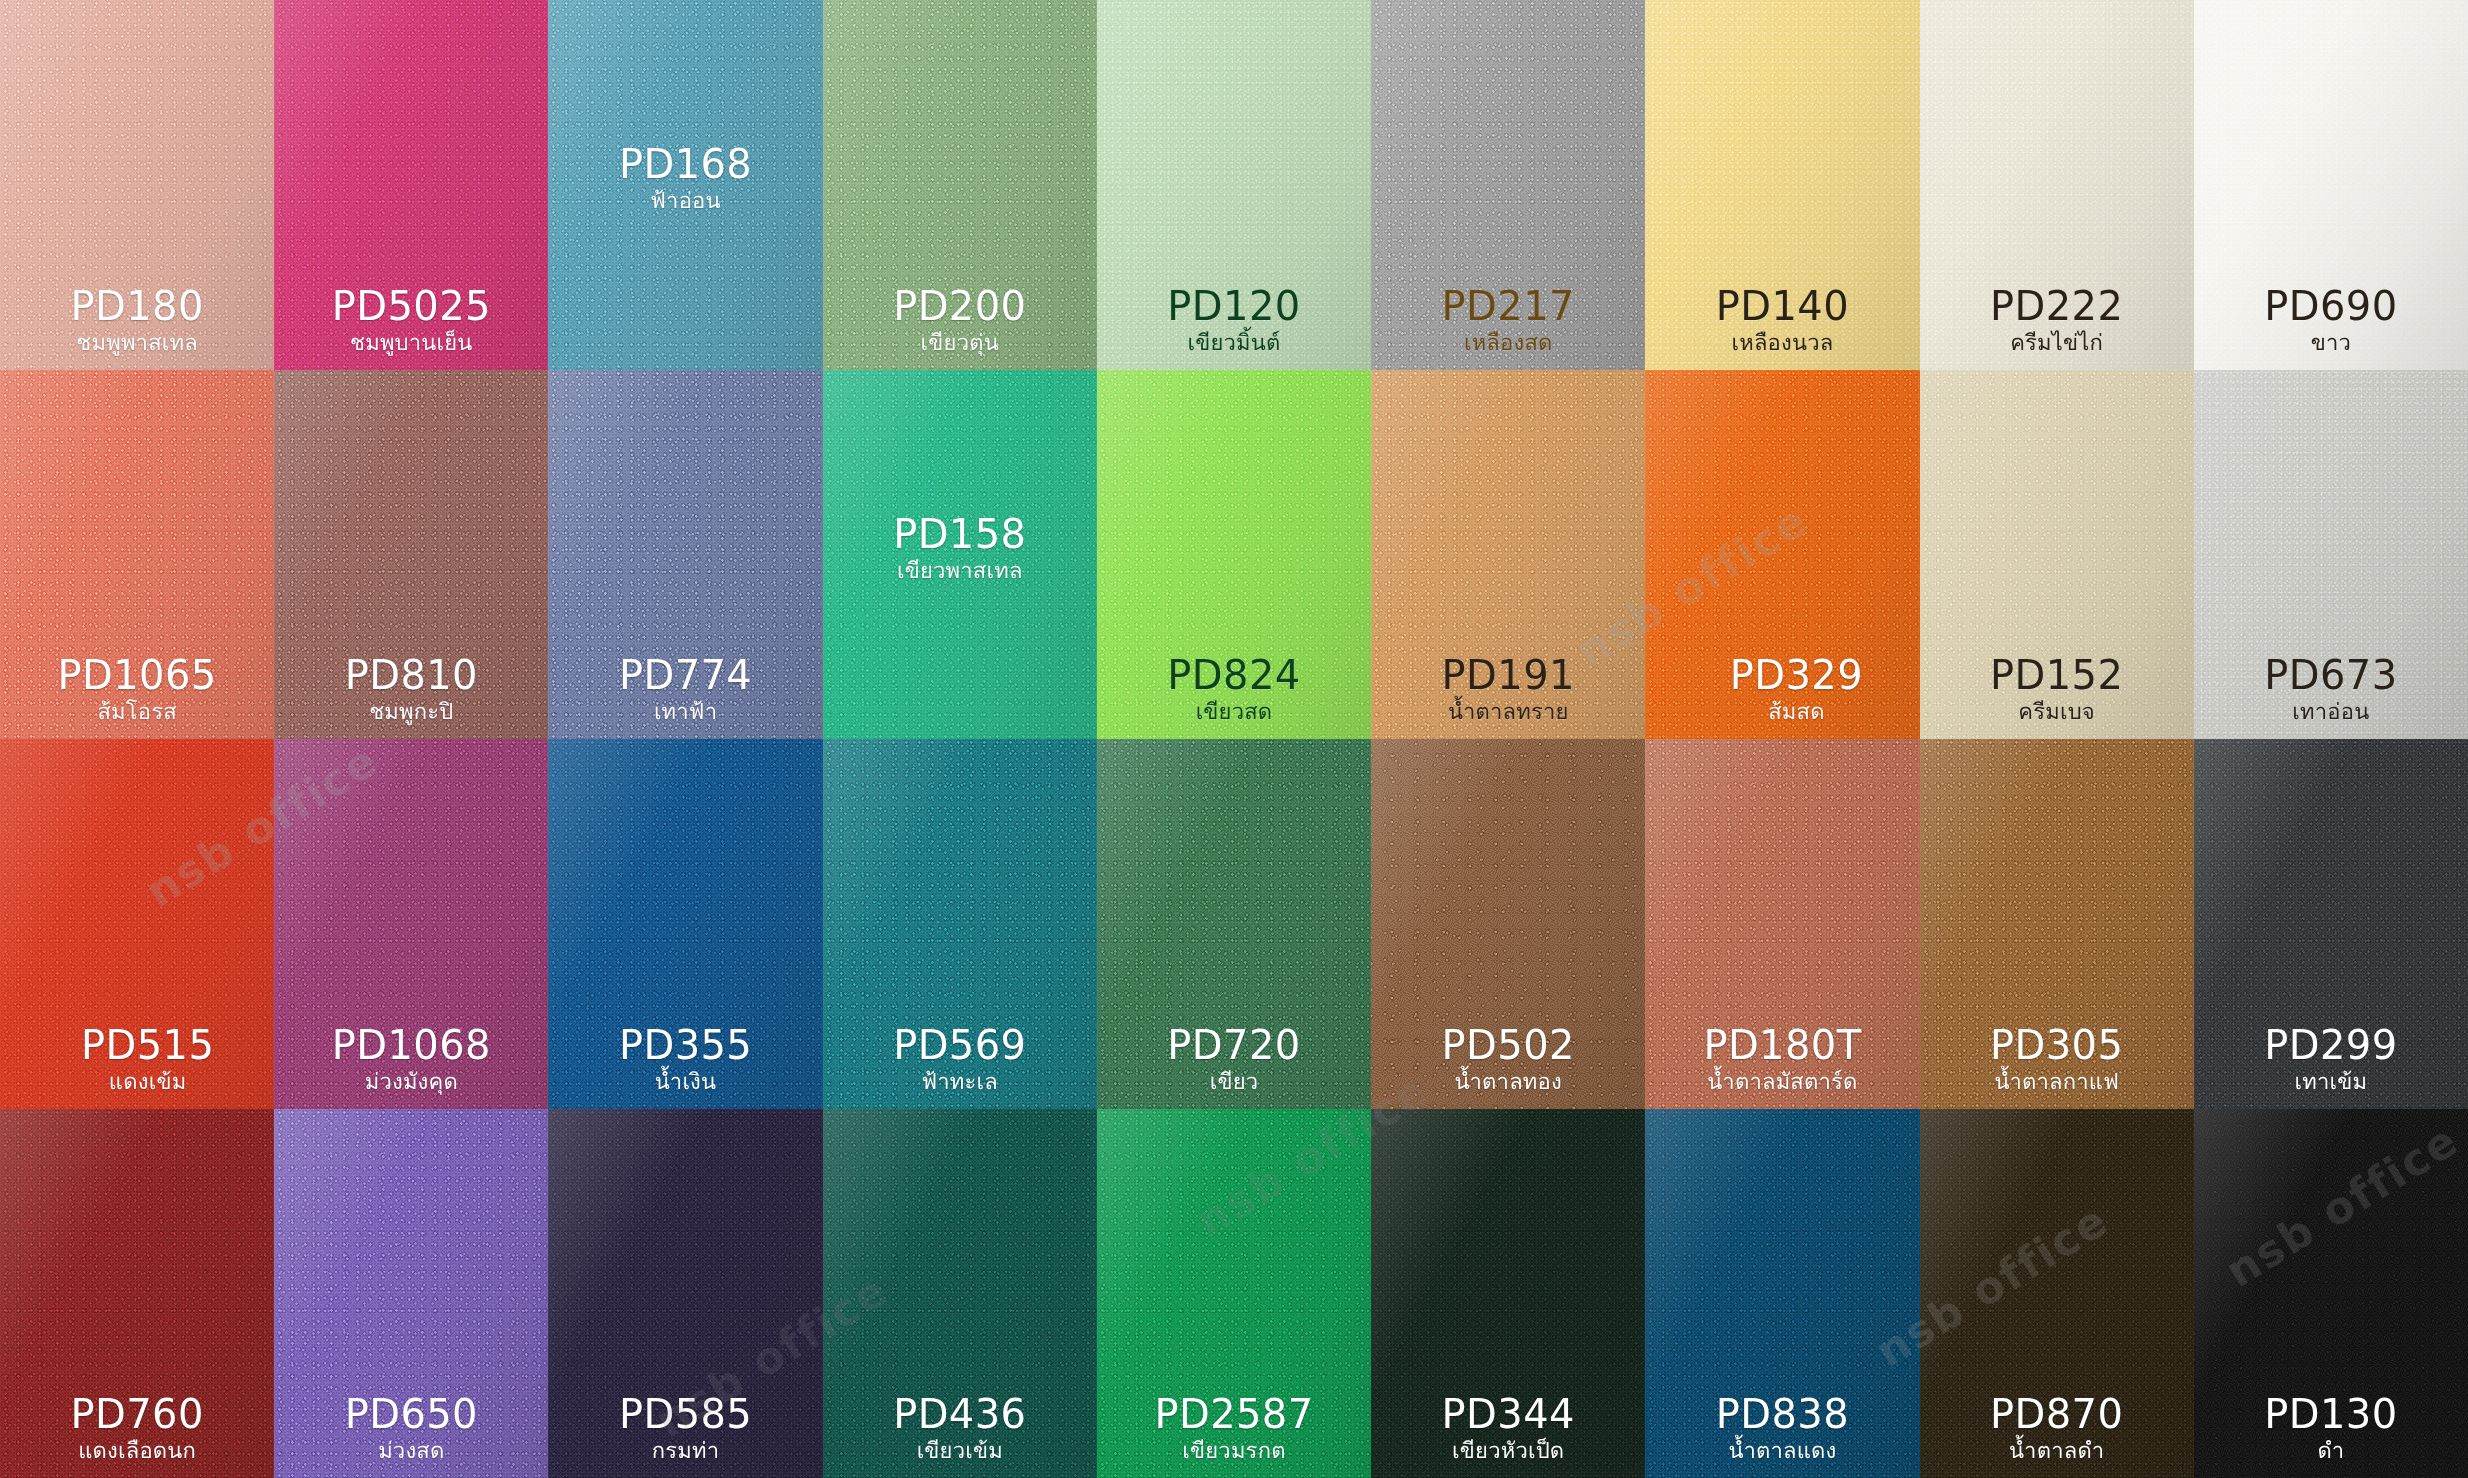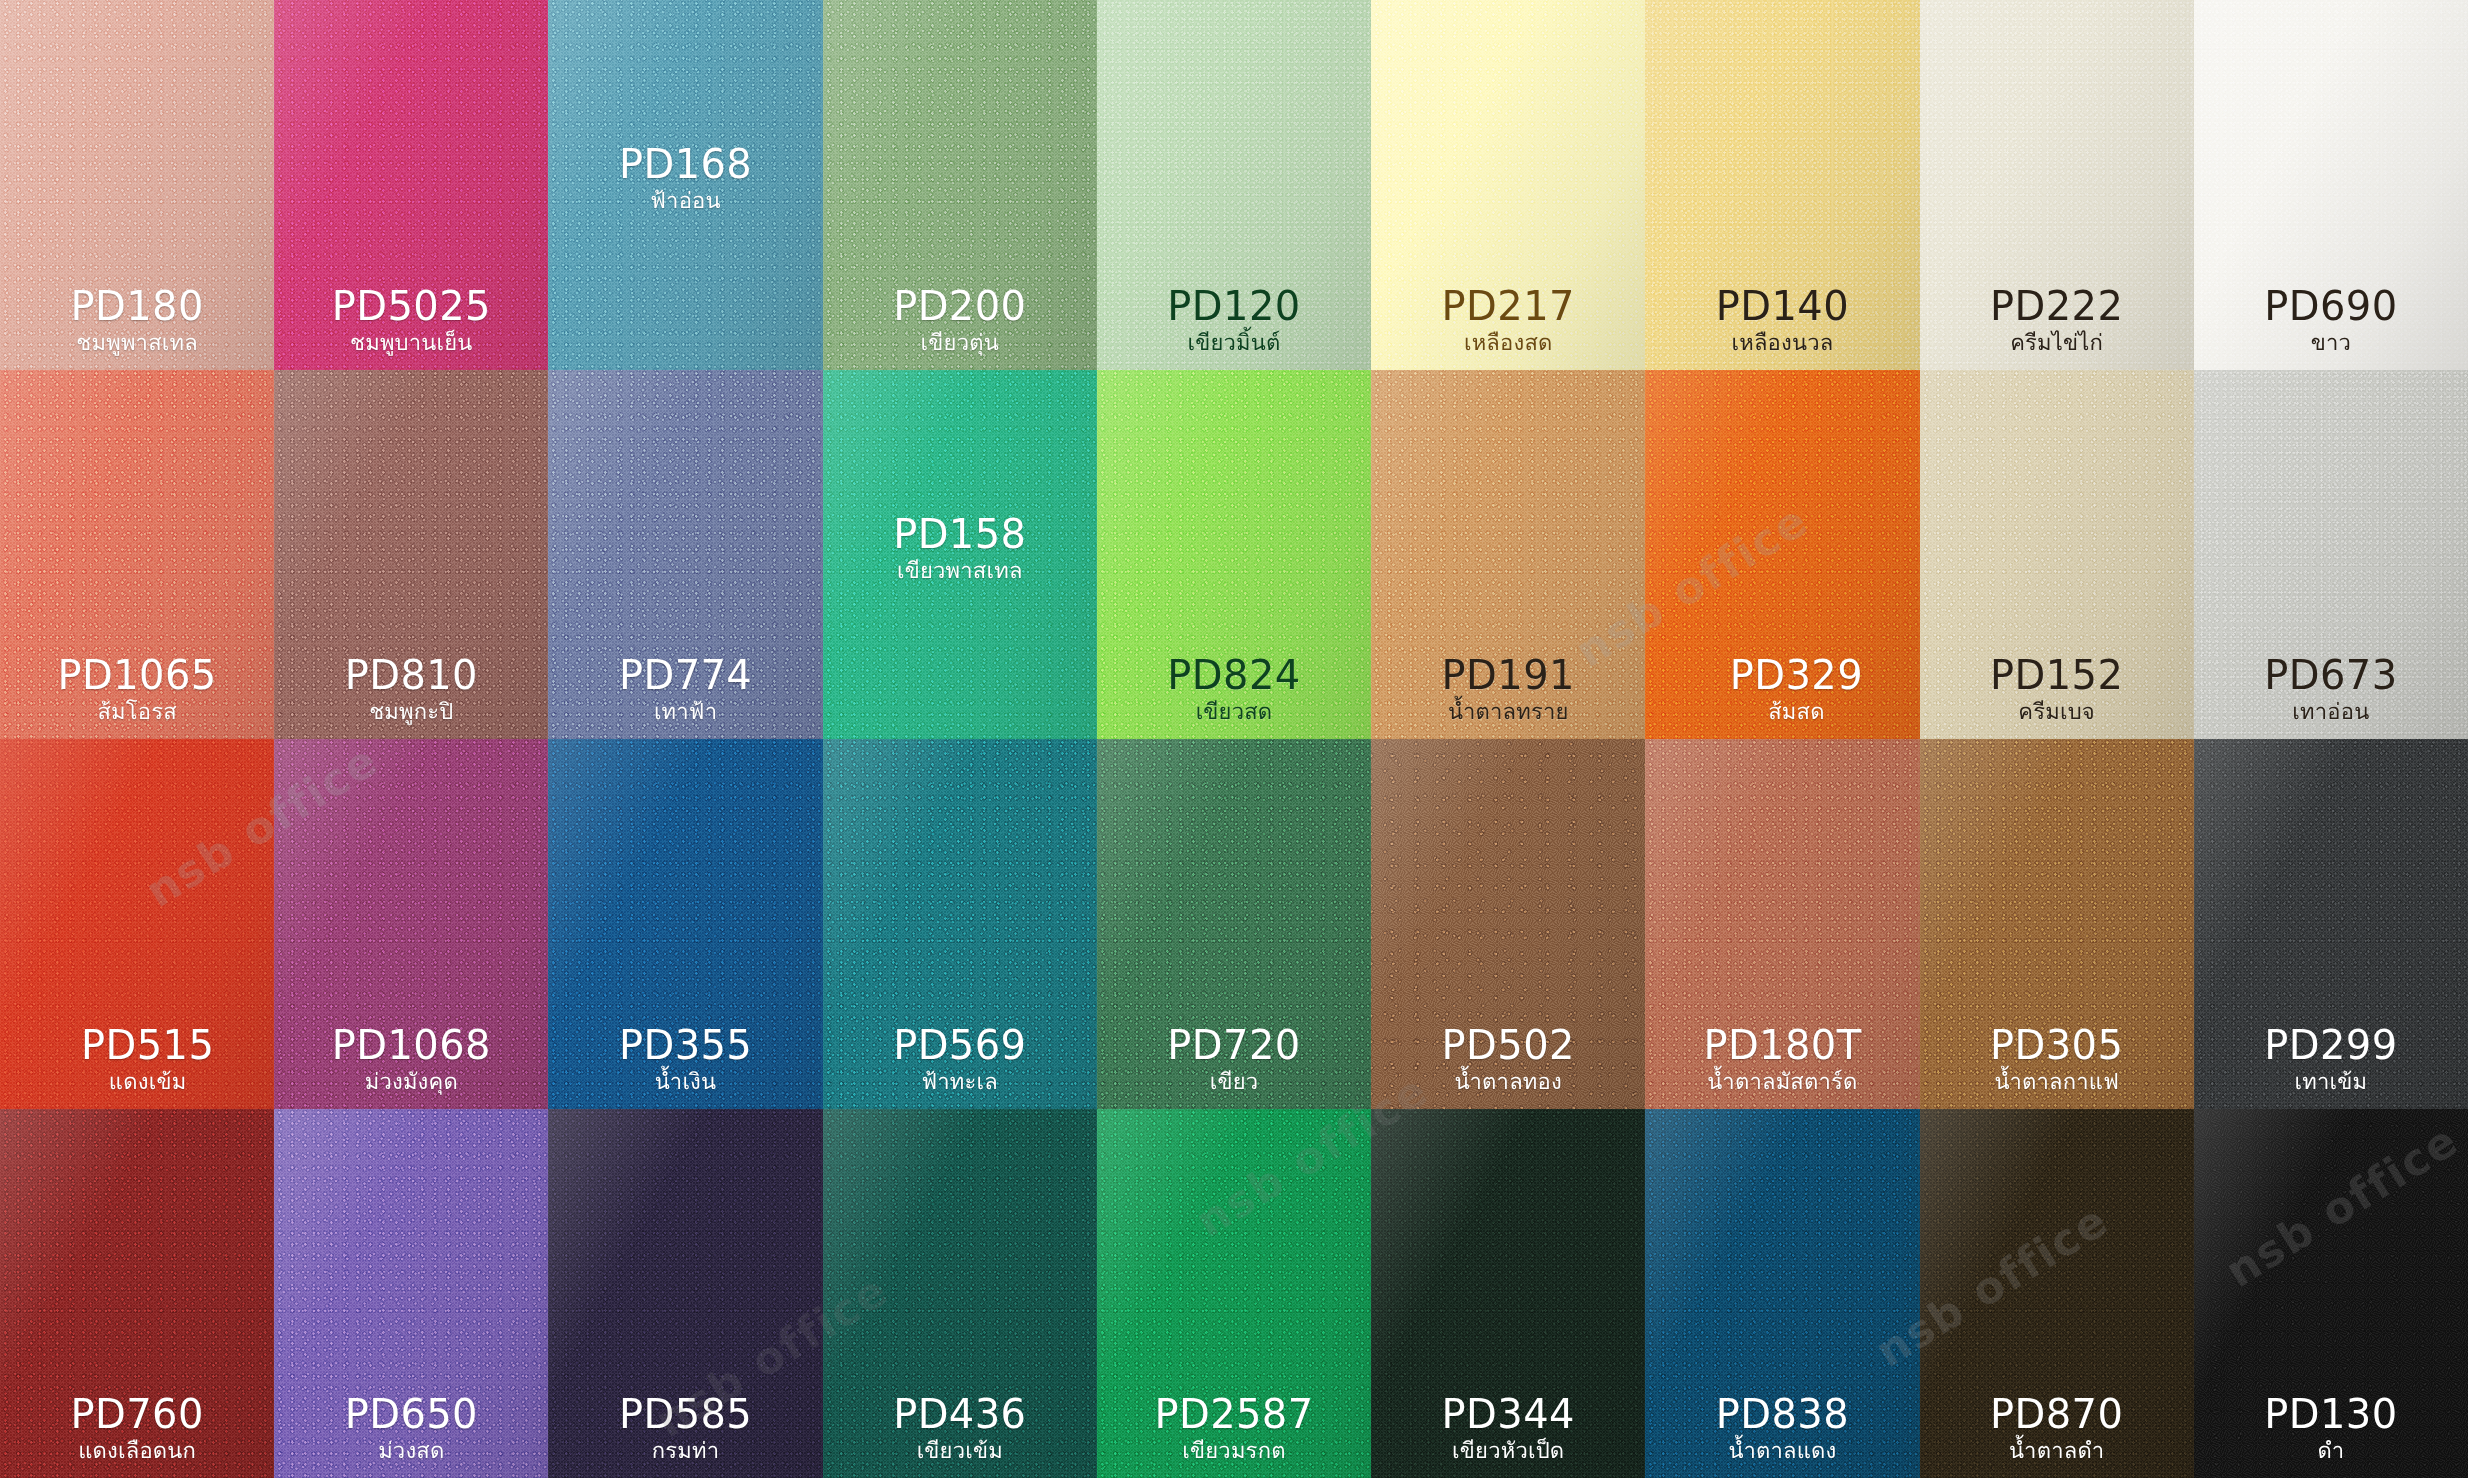--- a/index.html
+++ b/index.html
@@ -172,21 +172,21 @@
     </div>
     <div class="swatch fine" style="background: rgb(196, 223, 189);">
       <div class="grain"></div>
       <div class="grain2"></div>
       <div class="sheen"></div>
       <div class="label green">
         <span class="code">PD120</span>
         <span class="name">เขียวมิ้นต์</span>
       </div>
     </div>
-    <div class="swatch" style="background: #fef9c3;">
+    <div class="swatch" style="background: #a3a3a3;">
       <div class="grain"></div>
       <div class="grain2"></div>
       <div class="sheen"></div>
       <div class="label brown">
         <span class="code">PD217</span>
         <span class="name">เหลืองสด</span>
       </div>
     </div>
     <div class="swatch fine" style="background: rgb(243, 221, 146);">
       <div class="grain"></div>

